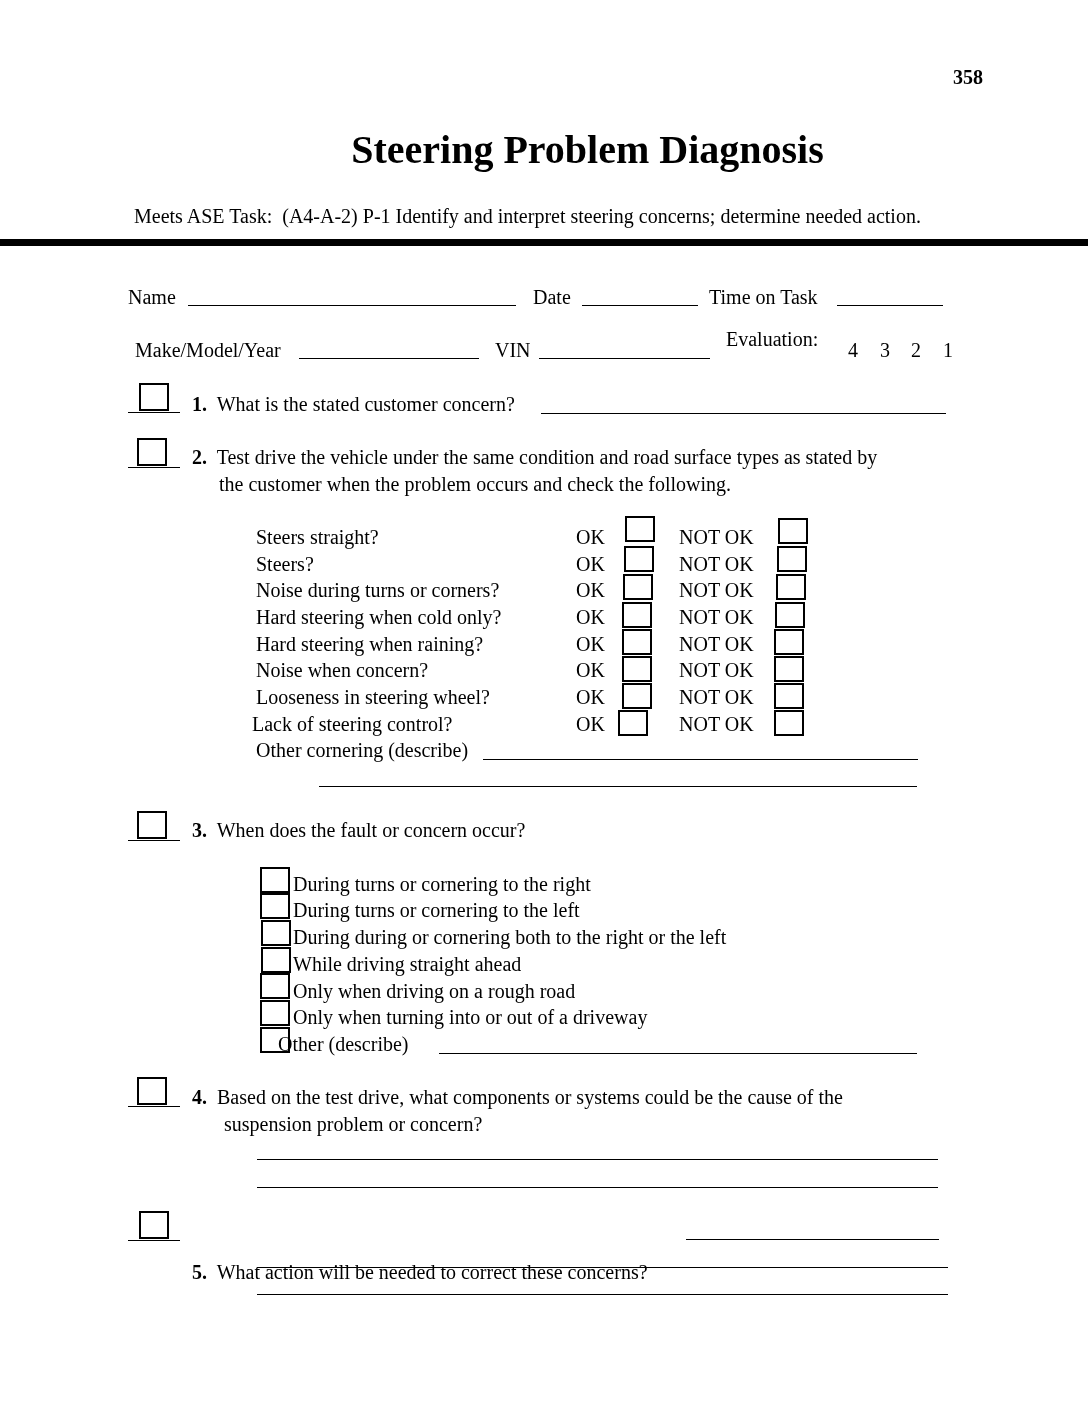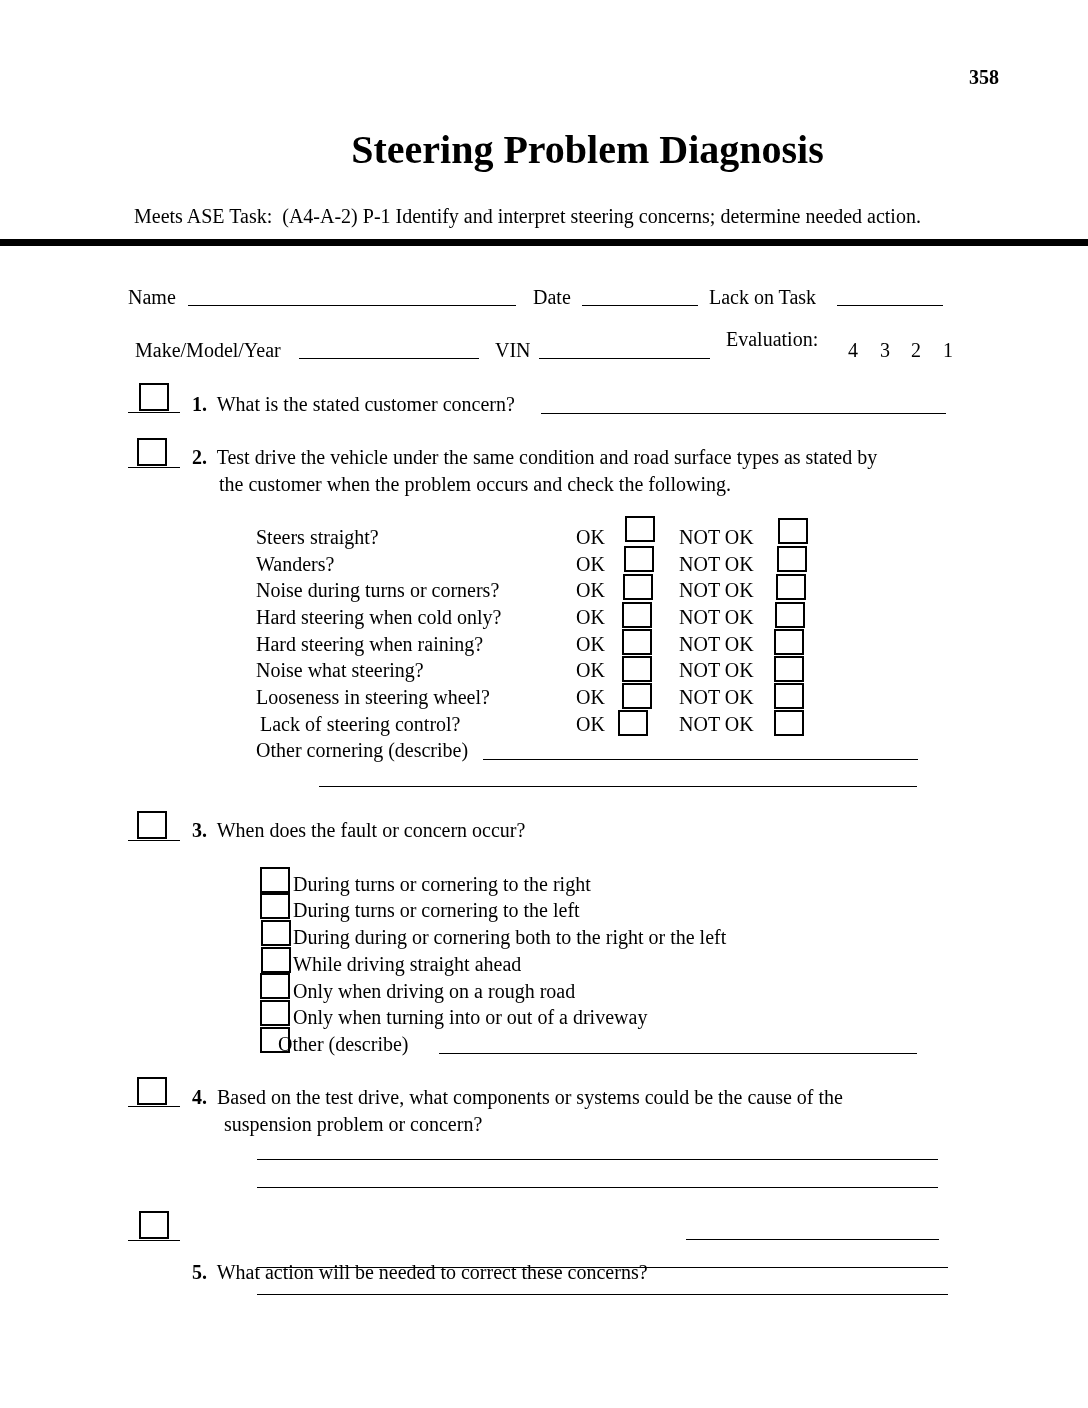--- a/index.html
+++ b/index.html
@@ -1,21 +1,21 @@
 <!DOCTYPE html>
 <html><head>
 <meta charset="utf-8">
 <style>
   html, body { margin: 0; padding: 0; background: #ffffff; }
   body { width: 1088px; height: 1408px; position: relative; overflow: hidden;
          font-family: "Liberation Serif", "DejaVu Serif", serif; color: #000; }
   .abs { position: absolute; white-space: nowrap; }
   .bold { font-weight: normal; }
   .t20 { font-size: 20px; line-height: 23px; }
-  .page-number { left: 953px; top: 66px; font-size: 20px; font-weight: bold; margin-left: 16px; }
+  .page-number { left: 953px; top: 66px; font-size: 20px; font-weight: bold; }
   .title { left: 0; width: 1175px; text-align: center; top: 126px; font-size: 40px; font-weight: bold; }
   .ase { left: 134px; top: 205px; font-size: 20px; }
   .rule { position: absolute; left: 0; top: 239px; width: 1088px; height: 7px; background: #000; }
   .line { position: absolute; border-bottom: 1.5px solid #000; height: 0; }
   .box { position: absolute; width: 30px; height: 28px; border: 2px solid #000; box-sizing: border-box; background: transparent; cursor: pointer; }
   .ibox { position: absolute; width: 30px; height: 26px; border: 2px solid #000; box-sizing: border-box; cursor: pointer; }
   .qnum { font-weight: bold; }
 </style>
 </head>
 <body>
@@ -25,21 +25,21 @@
 <div class="abs ase">
   <span class="bold">Meets ASE Task:</span>&nbsp;
   <span>(A4-A-2) P-1 Identify and interpret steering concerns; determine needed action.</span>
 </div>
 <div class="rule"></div>
 
 <div class="abs bold t20" style="left:128px;top:286px;">Name</div>
 <div class="line" style="left:188px;top:305px;width:328px;"></div>
 <div class="abs bold t20" style="left:533px;top:286px;">Date</div>
 <div class="line" style="left:582px;top:305px;width:116px;"></div>
-<div class="abs bold t20" style="left:709px;top:286px;">Lack on Task</div>
+<div class="abs bold t20" style="left:709px;top:286px;">Time on Task</div>
 <div class="line" style="left:837px;top:305px;width:106px;"></div>
 
 <div class="abs bold t20" style="left:128px;top:339px;margin-left:7px;">Make/Model/Year</div>
 <div class="line" style="left:299px;top:358px;width:180px;"></div>
 <div class="abs bold t20" style="left:495px;top:339px;">VIN</div>
 <div class="line" style="left:539px;top:358px;width:171px;"></div>
 <div class="abs bold t20" style="left:726px;top:328px;">Evaluation:</div>
 <div class="abs bold t20" style="left:848px;top:339px;">4</div>
 <div class="abs bold t20" style="left:880px;top:339px;">3</div>
 <div class="abs bold t20" style="left:911px;top:339px;">2</div>
@@ -56,27 +56,27 @@
 <div class="line" style="left:128px;top:467px;width:52px;"></div>
 <div class="box" style="left:137px;top:438px;"></div>
 <div class="abs t20" style="left:192px;top:446px;">
   <span class="qnum">2.</span>&nbsp;
   <span>Test drive the vehicle under the same condition and road surface types as stated by</span>
 </div>
 <div class="abs t20" style="left:219px;top:473px;">the customer when the problem occurs and check the following.</div>
 
 <div id="checklist">
   <div class="abs t20" style="left:256px;top:526px;">Steers straight?</div>
-  <div class="abs t20" style="left:256px;top:553px;">Wanders?</div>
+  <div class="abs t20" style="left:256px;top:553px;">Steers?</div>
   <div class="abs t20" style="left:256px;top:579px;">Noise during turns or corners?</div>
   <div class="abs t20" style="left:256px;top:606px;">Hard steering when cold only?</div>
   <div class="abs t20" style="left:256px;top:633px;">Hard steering when raining?</div>
-  <div class="abs t20" style="left:256px;top:659px;">Noise what steering?</div>
+  <div class="abs t20" style="left:256px;top:659px;">Noise when concern?</div>
   <div class="abs t20" style="left:256px;top:686px;">Looseness in steering wheel?</div>
-  <div class="abs t20" style="left:260px;top:713px;">Lack of steering control?</div>
+  <div class="abs t20" style="left:252px;top:713px;">Lack of steering control?</div>
 
   <div class="abs bold t20" style="left:576px;top:526px;">OK</div>
   <div class="abs bold t20" style="left:576px;top:553px;">OK</div>
   <div class="abs bold t20" style="left:576px;top:579px;">OK</div>
   <div class="abs bold t20" style="left:576px;top:606px;">OK</div>
   <div class="abs bold t20" style="left:576px;top:633px;">OK</div>
   <div class="abs bold t20" style="left:576px;top:659px;">OK</div>
   <div class="abs bold t20" style="left:576px;top:686px;">OK</div>
   <div class="abs bold t20" style="left:576px;top:713px;">OK</div>
 

